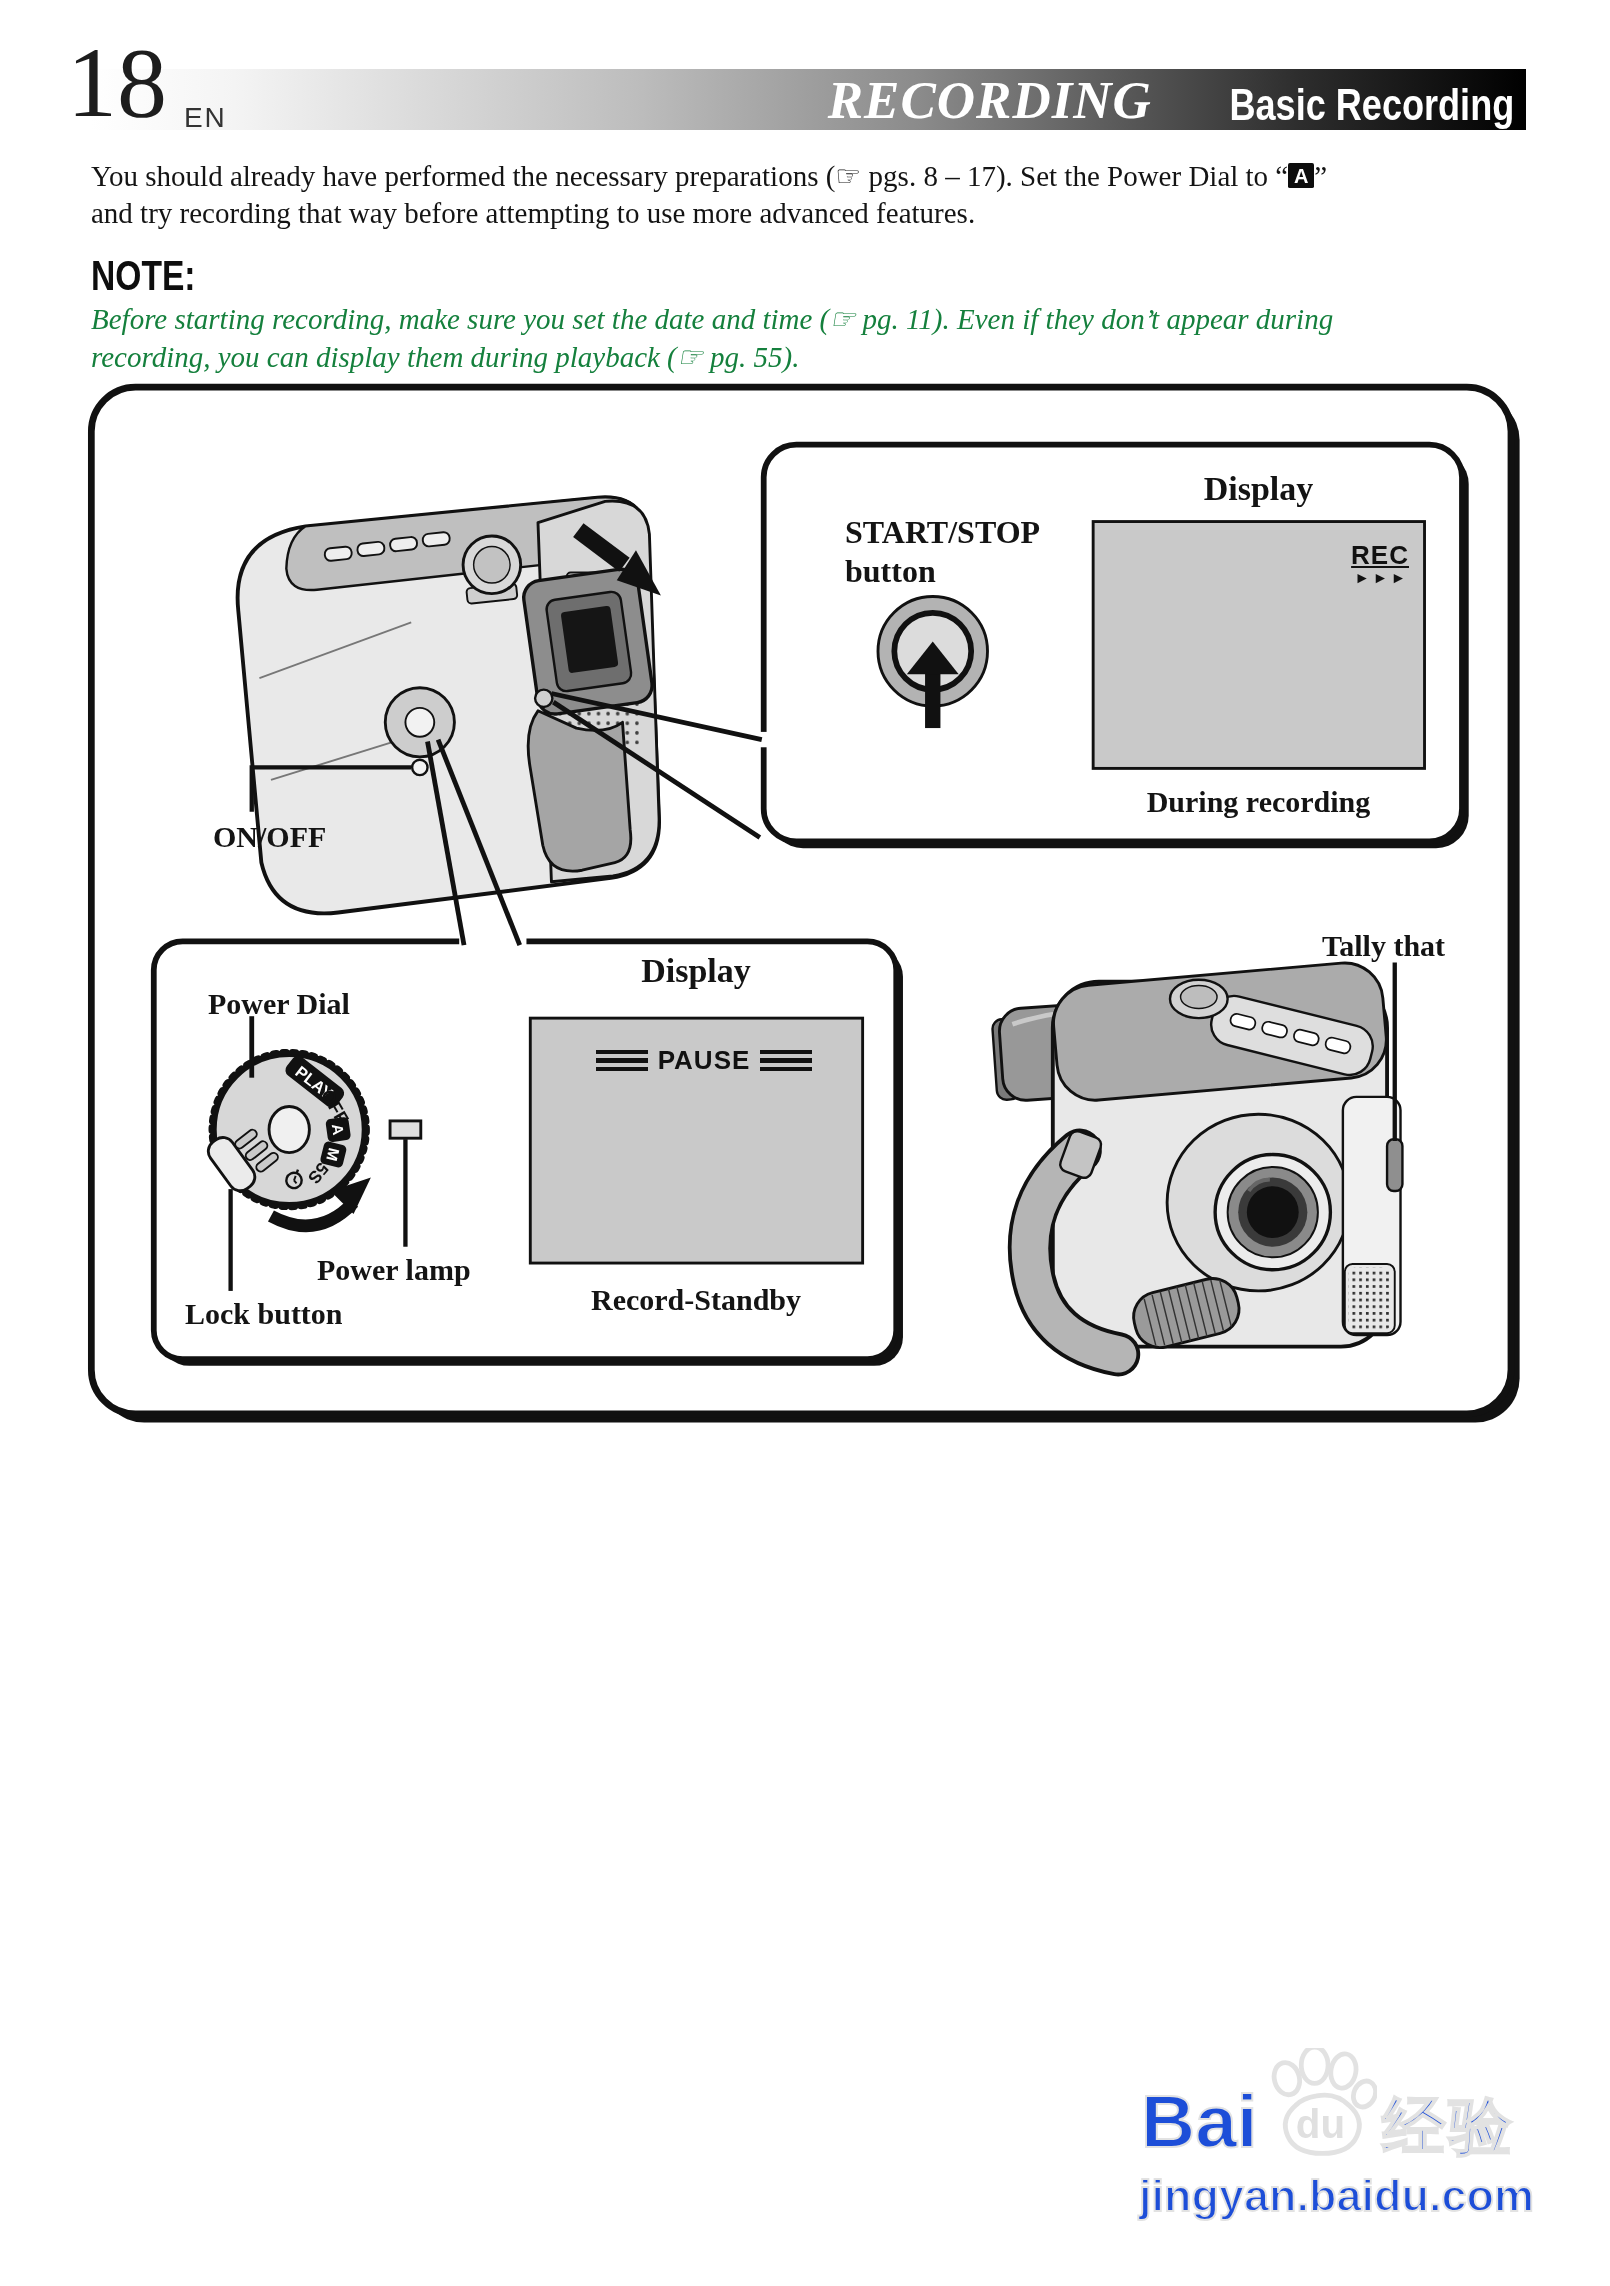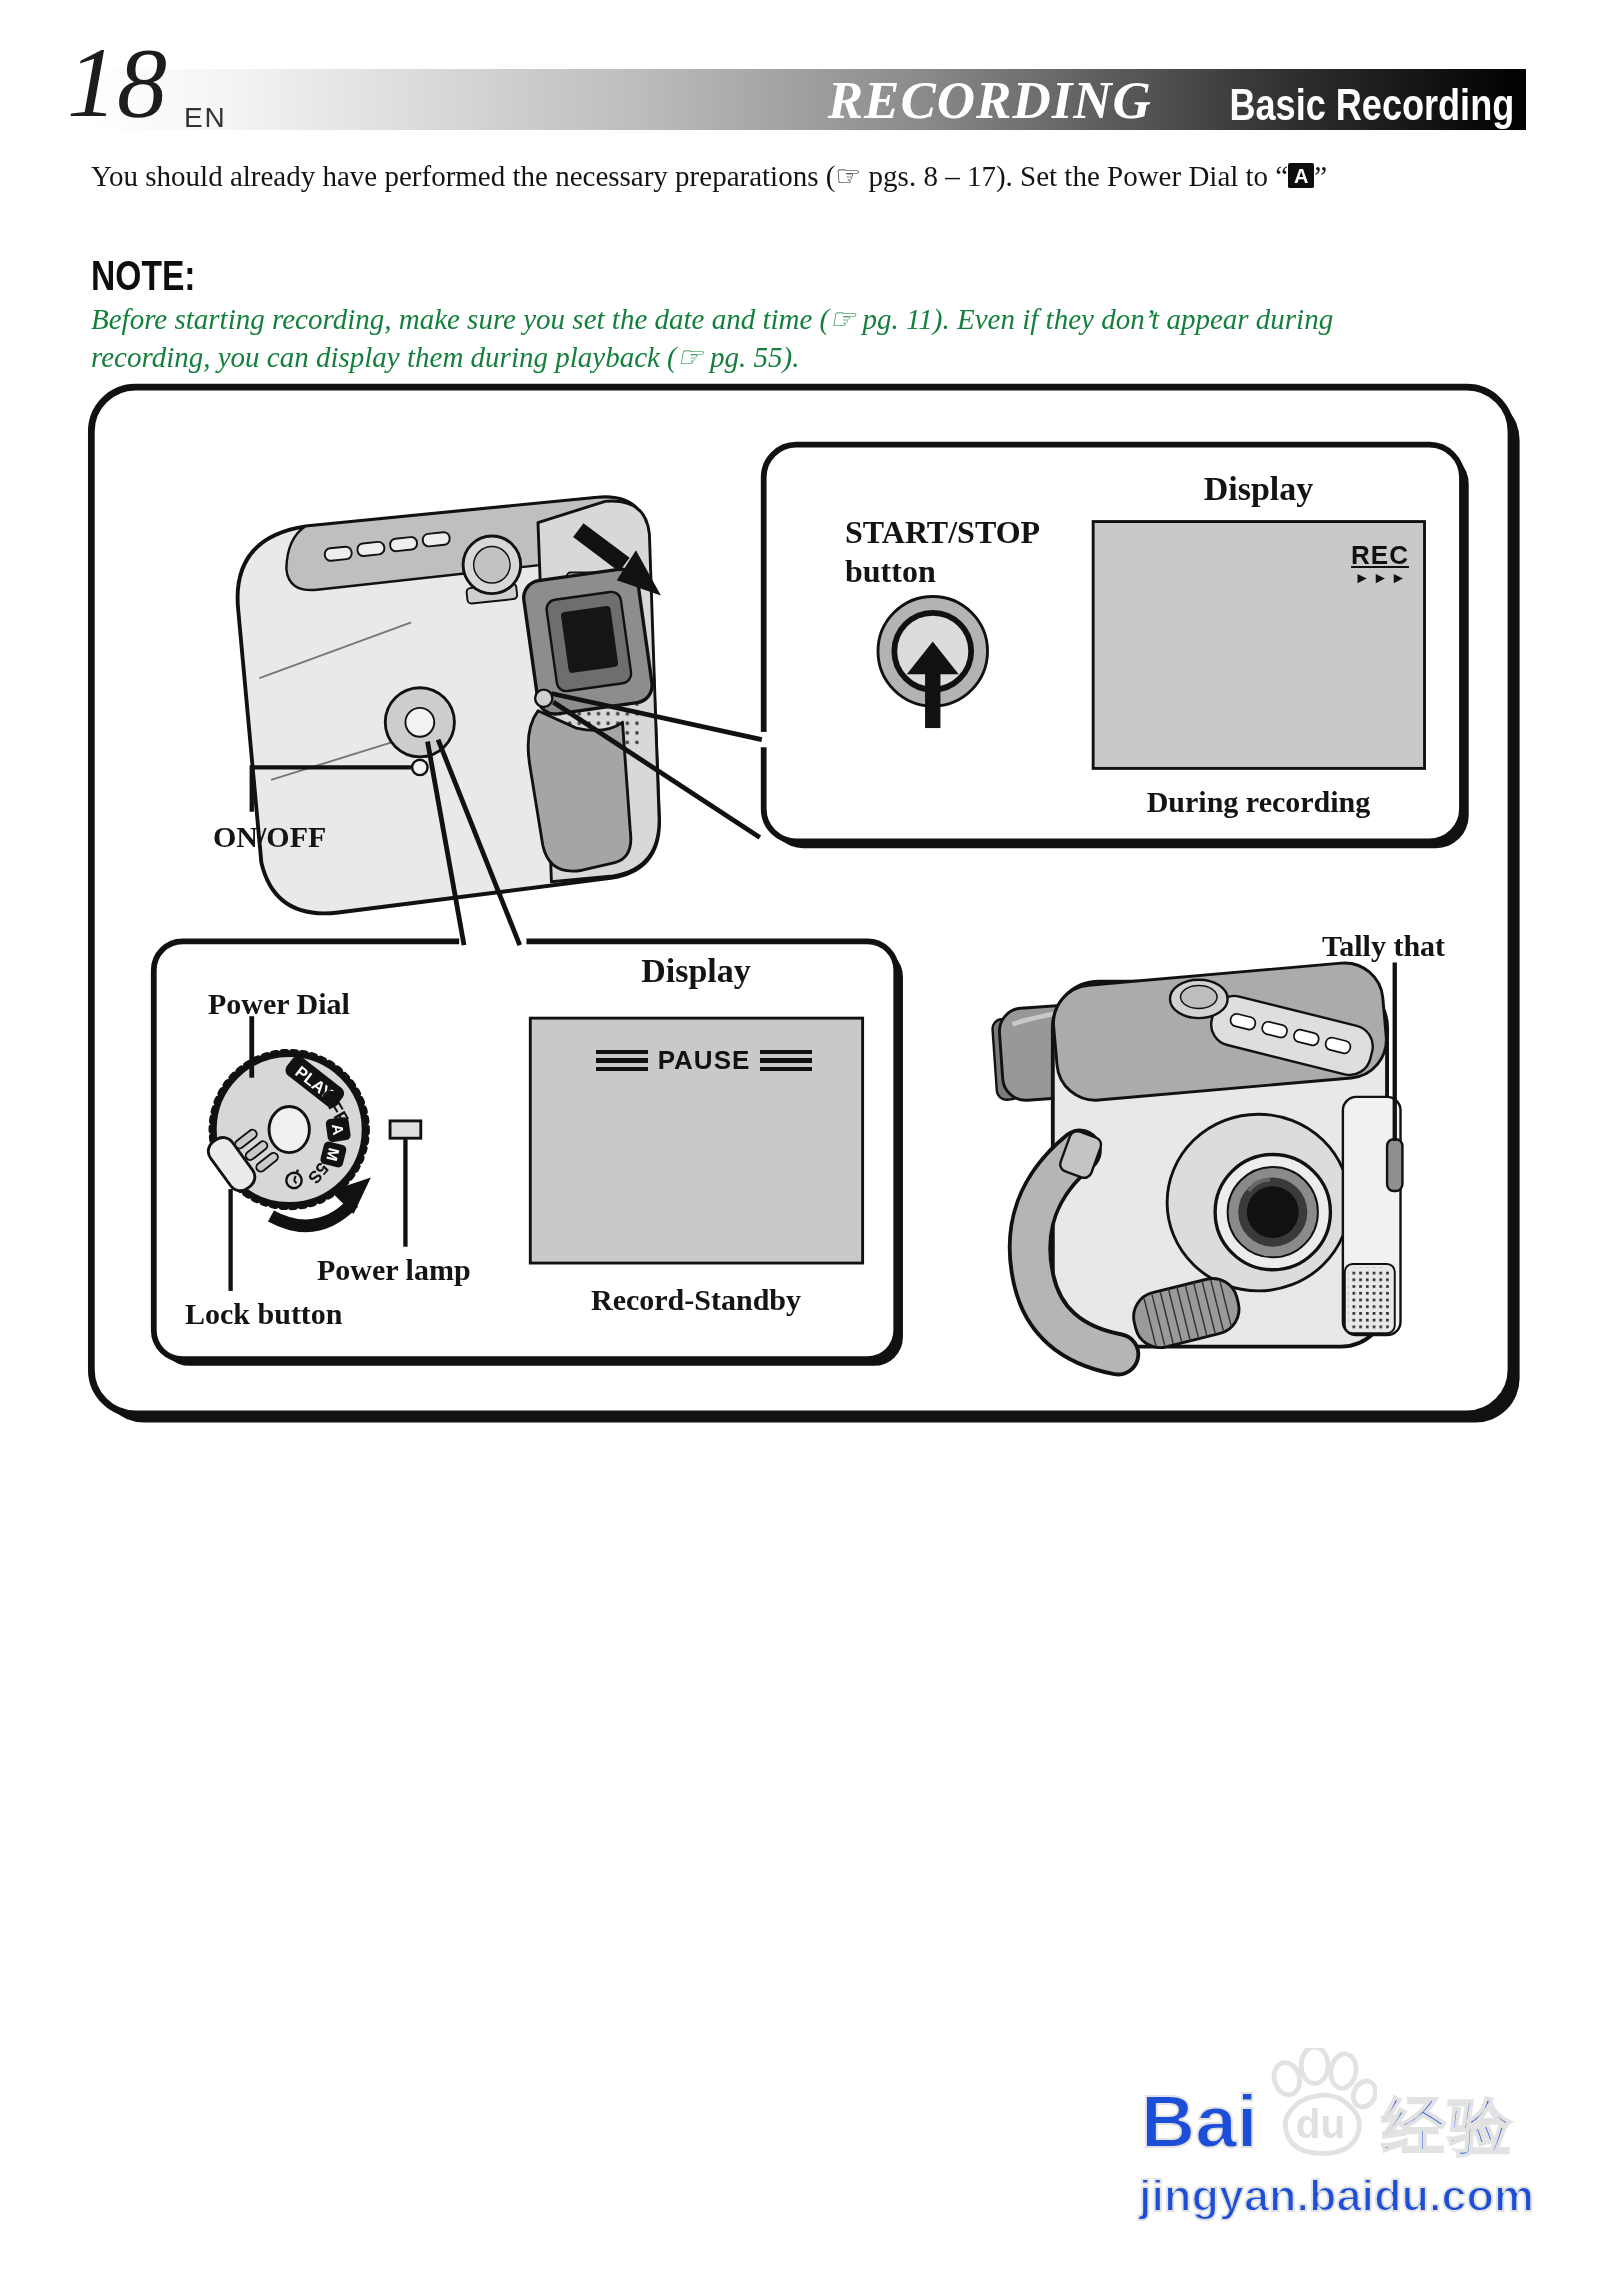--- a/index.html
+++ b/index.html
@@ -2,21 +2,21 @@
 <html><head>
 <meta charset="utf-8">
 <style>
   html,body{margin:0;padding:0;}
   body{
     width:1610px;height:2286px;position:relative;background:#ffffff;
     font-family:"Liberation Serif","DejaVu Serif",serif;color:#161616;overflow:hidden;
   }
   .abs{position:absolute;}
   
-  #page-number{left:67px;top:33px;font-size:100px;font-style:italic;font-weight:400;line-height:1;color:#1d1d1d;z-index:3;}
+  #page-number{left:67px;top:33px;font-size:100px;font-weight:400;line-height:1;color:#1d1d1d;z-index:3;}
   #region-code{left:184px;top:102px;font-family:"Liberation Sans","DejaVu Sans",sans-serif;font-size:28px;letter-spacing:1.9px;color:#333;z-index:3;}
   #header-bar{
     left:91px;top:69px;width:1435px;height:61px;z-index:2;
     background:linear-gradient(90deg,#ffffff 0%,#f4f4f4 10%,#bdbdbd 38%,#8a8a8a 58%,#2e2e2e 84%,#000 100%);
     display:flex;align-items:flex-end;justify-content:flex-end;
   }
   #section-title{font-size:53px;font-style:italic;font-weight:700;color:#fff;letter-spacing:1px;}
   #subsection-title{font-family:"Liberation Sans","DejaVu Sans",sans-serif;font-size:44px;font-weight:700;color:#fff;
     transform:scaleX(.82);transform-origin:right center;margin-left:15.4px;margin-right:11.5px;white-space:nowrap;}
   
@@ -60,20 +60,21 @@
 
 <div class="abs" id="page-number">18</div>
 <div class="abs" id="region-code">EN</div>
 <div class="abs" id="header-bar">
   <span id="section-title">RECORDING</span>
   <span id="subsection-title">Basic Recording</span>
 </div>
 
 <div class="abs bodytext" id="intro">
   <div><span>You should already have performed the necessary preparations (☞ pgs. 8 – 17). Set the Power Dial to “</span><span class="mode-badge">A</span><span>”</span></div>
+  <div>and try recording that way before attempting to use more advanced features.</div>
 </div>
 
 <div class="abs" id="note-heading">NOTE:</div>
 <div class="abs" id="note-body">
   <div>Before starting recording, make sure you set the date and time (☞ pg. 11). Even if they don’t appear during</div>
   <div>recording, you can display them during playback (☞ pg. 55).</div>
 </div>
 
 <svg class="abs" style="left:0;top:0;z-index:1;" width="1610" height="2286" viewBox="0 0 1676 2380">
   <defs>

